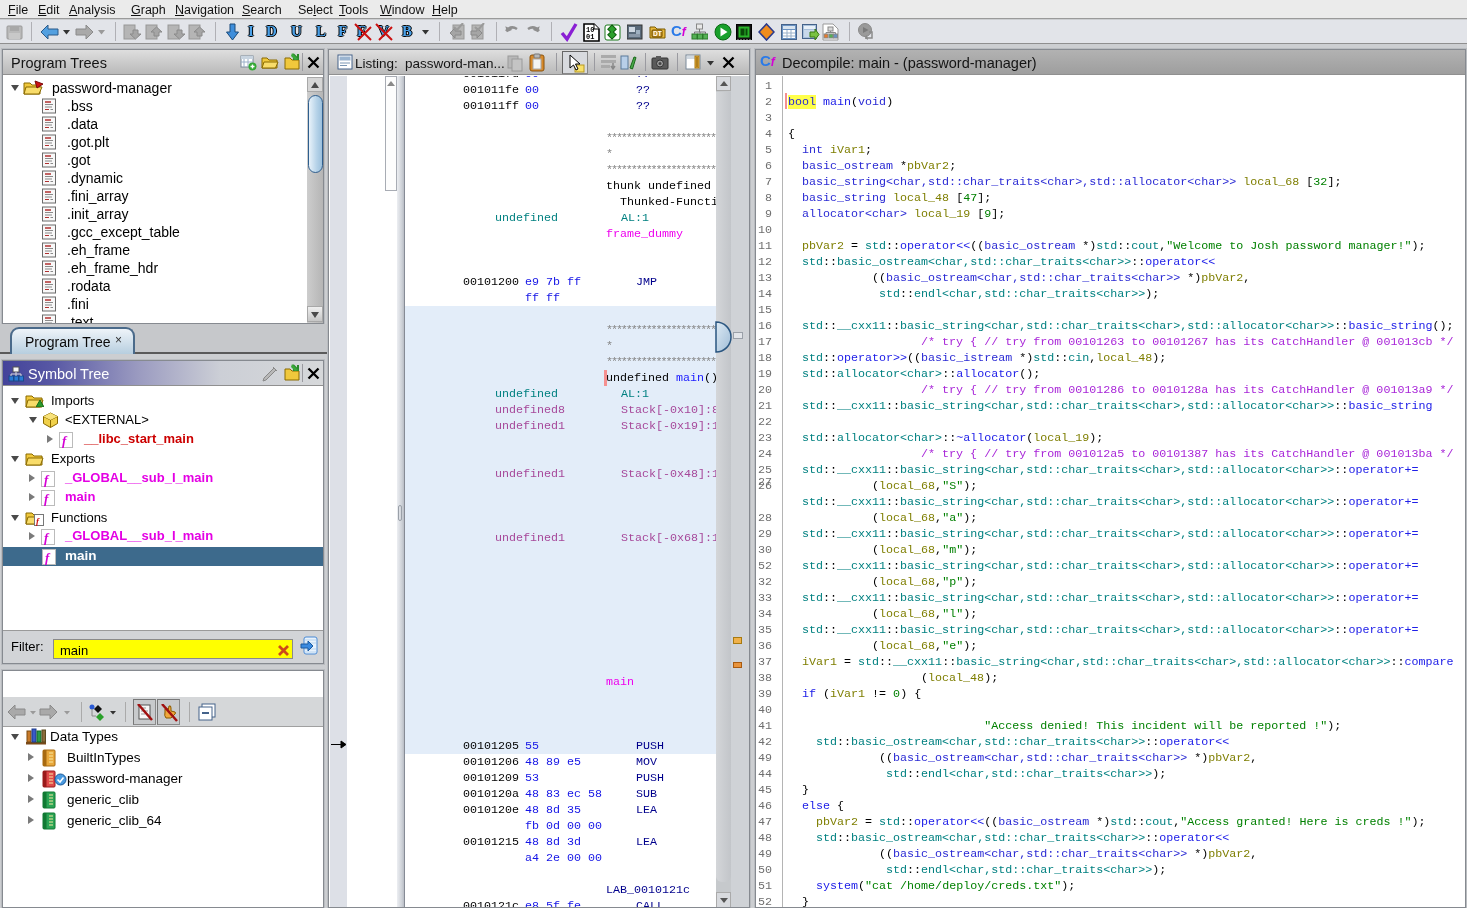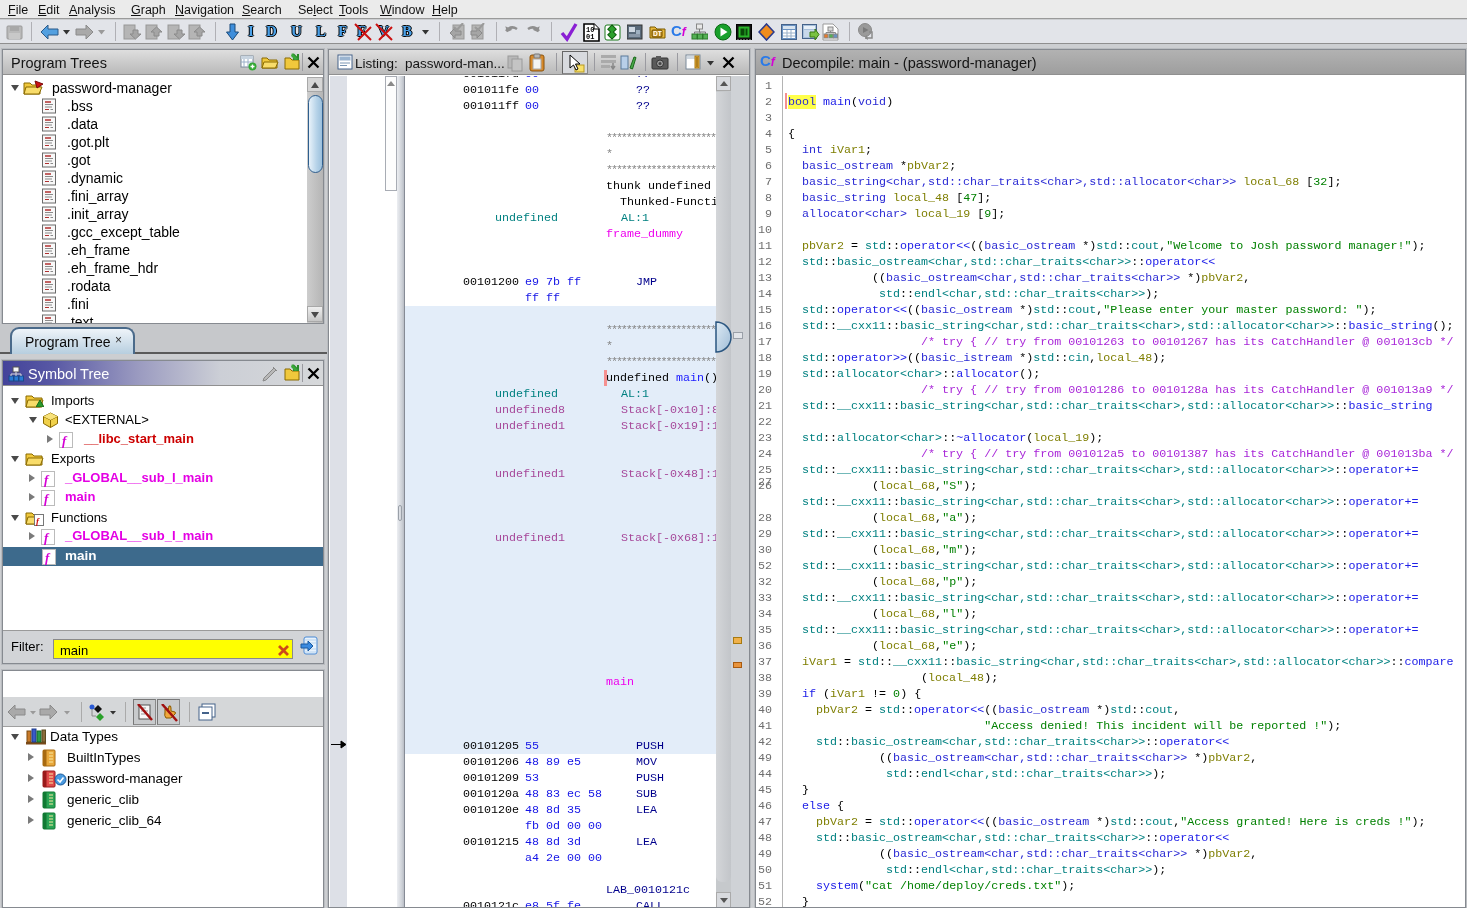--- a/index.html
+++ b/index.html
@@ -768,21 +768,20 @@
 <div class="num" style="left:0;top:146px">10</div>
 <div class="num" style="left:0;top:162px">11</div>
 <div class="dline" style="left:32px;top:162px">  <span class="v">pbVar2</span> = <span class="t">std</span>::<span class="f">operator&lt;&lt;</span>((<span class="b">basic_ostream</span> *)<span class="t">std</span>::<span class="t">cout</span>,<span class="g">"Welcome to Josh password manager!"</span>);</div>
 <div class="num" style="left:0;top:178px">12</div>
 <div class="dline" style="left:32px;top:178px">  <span class="t">std</span>::<span class="t">basic_ostream&lt;char,std::char_traits&lt;char&gt;&gt;</span>::<span class="f">operator&lt;&lt;</span></div>
 <div class="num" style="left:0;top:194px">13</div>
 <div class="dline" style="left:32px;top:194px">            ((<span class="b">basic_ostream&lt;char,std::char_traits&lt;char&gt;&gt;</span> *)<span class="v">pbVar2</span>,</div>
 <div class="num" style="left:0;top:210px">14</div>
 <div class="dline" style="left:32px;top:210px">             <span class="t">std</span>::<span class="t">endl&lt;char,std::char_traits&lt;char&gt;&gt;</span>);</div>
 <div class="num" style="left:0;top:226px">15</div>
-<div class="dline" style="left:32px;top:226px">  <span class="t">std</span>::<span class="f">operator&lt;&lt;</span>((<span class="b">basic_ostream</span> *)<span class="t">std</span>::<span class="t">cout</span>,<span class="g">"Please enter your master password: "</span>);</div>
 <div class="num" style="left:0;top:242px">16</div>
 <div class="dline" style="left:32px;top:242px">  <span class="t">std</span>::<span class="t">__cxx11</span>::<span class="t">basic_string&lt;char,std::char_traits&lt;char&gt;,std::allocator&lt;char&gt;&gt;</span>::<span class="f">basic_string</span>();</div>
 <div class="num" style="left:0;top:258px">17</div>
 <div class="dline" style="left:32px;top:258px">                   <span class="c">/* try { // try from 00101263 to 00101267 has its CatchHandler @ 001013cb */</span></div>
 <div class="num" style="left:0;top:274px">18</div>
 <div class="dline" style="left:32px;top:274px">  <span class="t">std</span>::<span class="f">operator&gt;&gt;</span>((<span class="b">basic_istream</span> *)<span class="t">std</span>::<span class="t">cin</span>,<span class="v">local_48</span>);</div>
 <div class="num" style="left:0;top:290px">19</div>
 <div class="dline" style="left:32px;top:290px">  <span class="t">std</span>::<span class="t">allocator&lt;char&gt;</span>::<span class="f">allocator</span>();</div>
 <div class="num" style="left:0;top:306px">20</div>
 <div class="dline" style="left:32px;top:306px">                   <span class="c">/* try { // try from 00101286 to 0010128a has its CatchHandler @ 001013a9 */</span></div>
@@ -817,21 +816,20 @@
 <div class="dline" style="left:32px;top:546px">  <span class="t">std</span>::<span class="t">__cxx11</span>::<span class="t">basic_string&lt;char,std::char_traits&lt;char&gt;,std::allocator&lt;char&gt;&gt;</span>::<span class="f">operator+=</span></div>
 <div class="num" style="left:0;top:562px">36</div>
 <div class="dline" style="left:32px;top:562px">            (<span class="v">local_68</span>,<span class="g">"e"</span>);</div>
 <div class="num" style="left:0;top:578px">37</div>
 <div class="dline" style="left:32px;top:578px">  <span class="v">iVar1</span> = <span class="t">std</span>::<span class="t">__cxx11</span>::<span class="t">basic_string&lt;char,std::char_traits&lt;char&gt;,std::allocator&lt;char&gt;&gt;</span>::<span class="f">compare</span></div>
 <div class="num" style="left:0;top:594px">38</div>
 <div class="dline" style="left:32px;top:594px">                   (<span class="v">local_48</span>);</div>
 <div class="num" style="left:0;top:610px">39</div>
 <div class="dline" style="left:32px;top:610px">  <span class="f">if</span> (<span class="v">iVar1</span> != <span class="g">0</span>) {</div>
 <div class="num" style="left:0;top:626px">40</div>
-<div class="dline" style="left:32px;top:626px">    <span class="v">pbVar2</span> = <span class="t">std</span>::<span class="f">operator&lt;&lt;</span>((<span class="b">basic_ostream</span> *)<span class="t">std</span>::<span class="t">cout</span>,</div>
 <div class="num" style="left:0;top:642px">41</div>
 <div class="dline" style="left:32px;top:642px">                            <span class="g">"Access denied! This incident will be reported !"</span>);</div>
 <div class="num" style="left:0;top:658px">42</div>
 <div class="dline" style="left:32px;top:658px">    <span class="t">std</span>::<span class="t">basic_ostream&lt;char,std::char_traits&lt;char&gt;&gt;</span>::<span class="f">operator&lt;&lt;</span></div>
 <div class="num" style="left:0;top:674px">49</div>
 <div class="dline" style="left:32px;top:674px">             ((<span class="b">basic_ostream&lt;char,std::char_traits&lt;char&gt;&gt;</span> *)<span class="v">pbVar2</span>,</div>
 <div class="num" style="left:0;top:690px">44</div>
 <div class="dline" style="left:32px;top:690px">              <span class="t">std</span>::<span class="t">endl&lt;char,std::char_traits&lt;char&gt;&gt;</span>);</div>
 <div class="num" style="left:0;top:706px">45</div>
 <div class="dline" style="left:32px;top:706px">  }</div>

